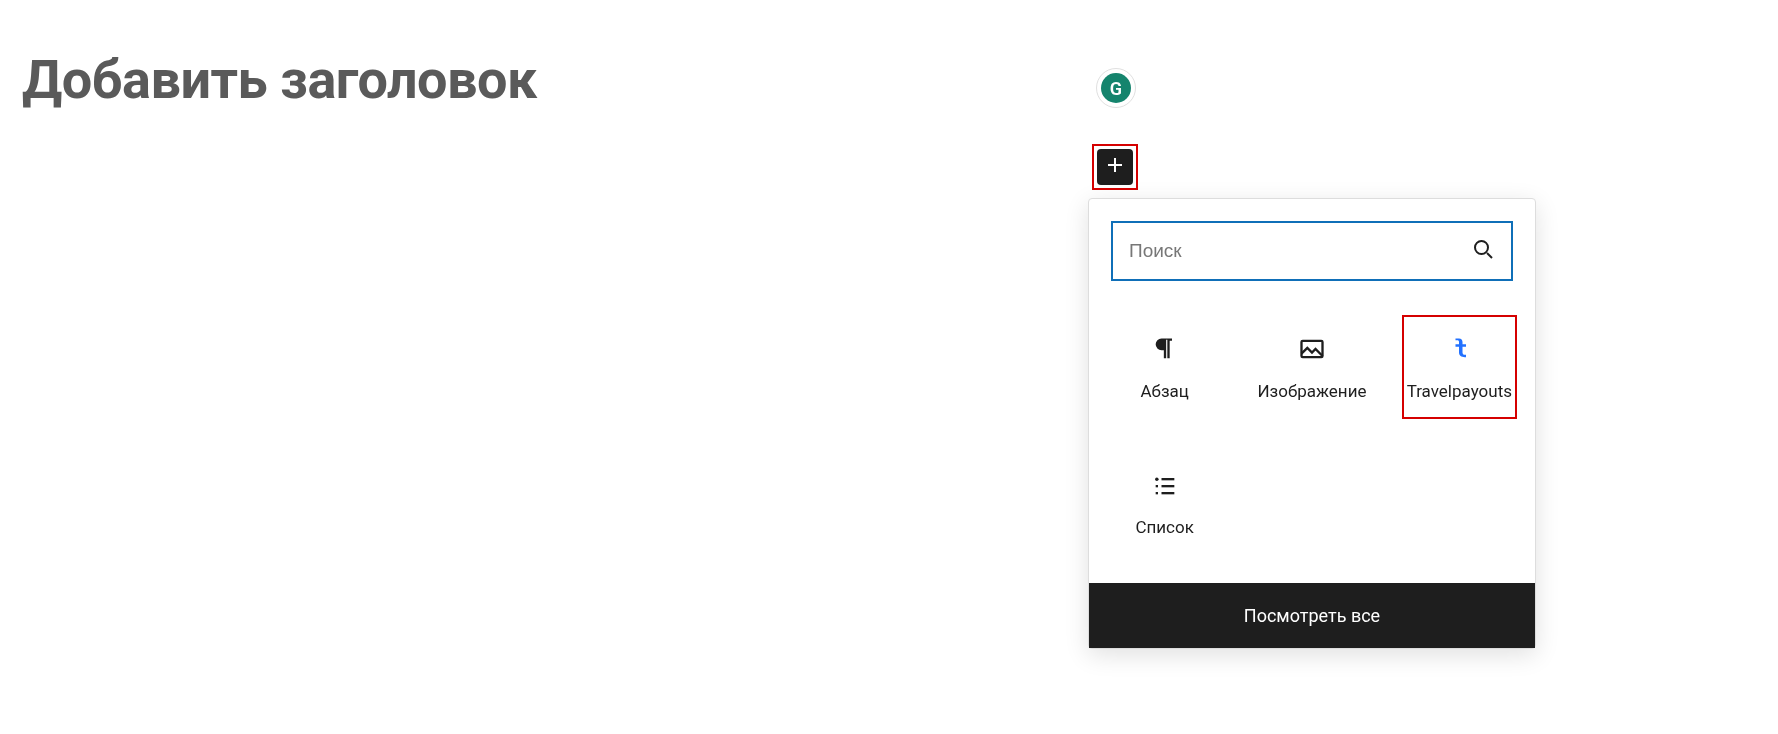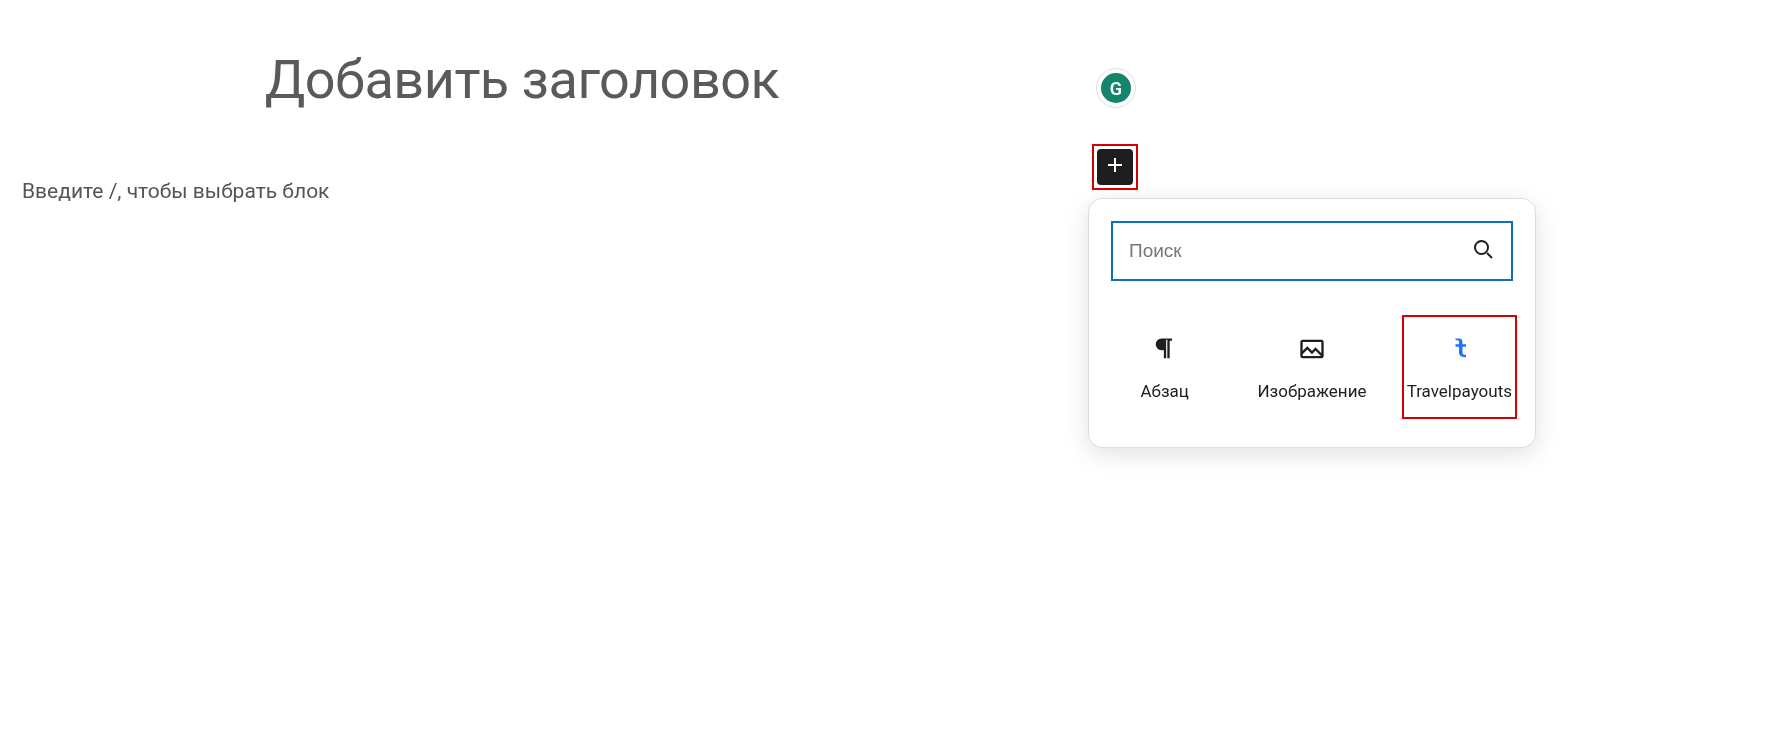--- a/index.html
+++ b/index.html
@@ -12,24 +12,23 @@
     overflow: hidden;
   }
   .editor-area {
     position: absolute;
     left: 22px;
     top: 48px;
     width: 1000px;
   }
   .title-placeholder {
     font-size: 54px;
-    font-weight: 400;
+    font-weight: 700;
     color: #5a5a5a;
     letter-spacing: -0.5px;
-    text-align: center;
   }
   .body-placeholder {
     margin-top: 68px;
     font-size: 21px;
     color: #555;
   }
   .grammarly-badge {
     position: absolute;
     left: 1096px;
     top: 68px;
@@ -77,21 +76,21 @@
   }
   .add-button svg { width: 24px; height: 24px; fill: #fff; }
   .popover {
     position: absolute;
     left: 1088px;
     top: 198px;
     width: 448px;
     background: #fff;
     border: 1px solid #ddd;
     box-shadow: 0 6px 24px rgba(0,0,0,0.12);
-    border-radius: 14px;
+    border-radius: 4px;
   }
   .search-wrap {
     padding: 22px 22px 16px 22px;
   }
   .search-box {
     border: 2px solid #0f6fb8;
     height: 60px;
     display: flex;
     align-items: center;
     padding: 0 16px;
@@ -148,21 +147,20 @@
     font-size: 18px;
     cursor: pointer;
   }
   .tp-icon svg { fill: #2271ff; }
 </style>
 </head>
 <body>
 
 <div class="editor-area">
   <div class="title-placeholder">Добавить заголовок</div>
-  <div class="body-placeholder">Введите /, чтобы выбрать блок</div>
 </div>
 
 <div class="grammarly-badge">
   <div class="grammarly-inner">G</div>
 </div>
 
 <div class="add-button-wrap">
   <div class="add-button">
     <span>
       <svg viewBox="0 0 24 24">
@@ -211,16 +209,30 @@
       <span class="icon tp-icon">
         <svg viewBox="0 0 24 24">
             <path d="M12 3c2 0 3 1.5 3 3v2h3v2h-3v5c0 1 .5 2 2 2h1v2h-1c-3 0-5-1.5-5-4v-5H9V8h3V6c0-1-.5-1.5-1.5-1.5H9V3h3z"></path>
           </svg>
       </span>
       <span class="label">Travelpayouts</span>
     </div>
 
 
 
+    <div class="block-item">
+      <span class="icon">
+        <svg viewBox="0 0 24 24" fill="#1e1e1e">
+            <circle cx="5" cy="7" r="1.5"></circle>
+            <rect x="9" y="6" width="11" height="2"></rect>
+            <rect x="4" y="12" width="2" height="2"></rect>
+            <rect x="9" y="12" width="11" height="2"></rect>
+            <rect x="4" y="18" width="2" height="2"></rect>
+            <rect x="9" y="18" width="11" height="2"></rect>
+          </svg>
+      </span>
+      <span class="label">Список</span>
+    </div>
 
   </div>
 
+  <div class="browse-all">Посмотреть все</div>
 </div>
 
 </body></html>

